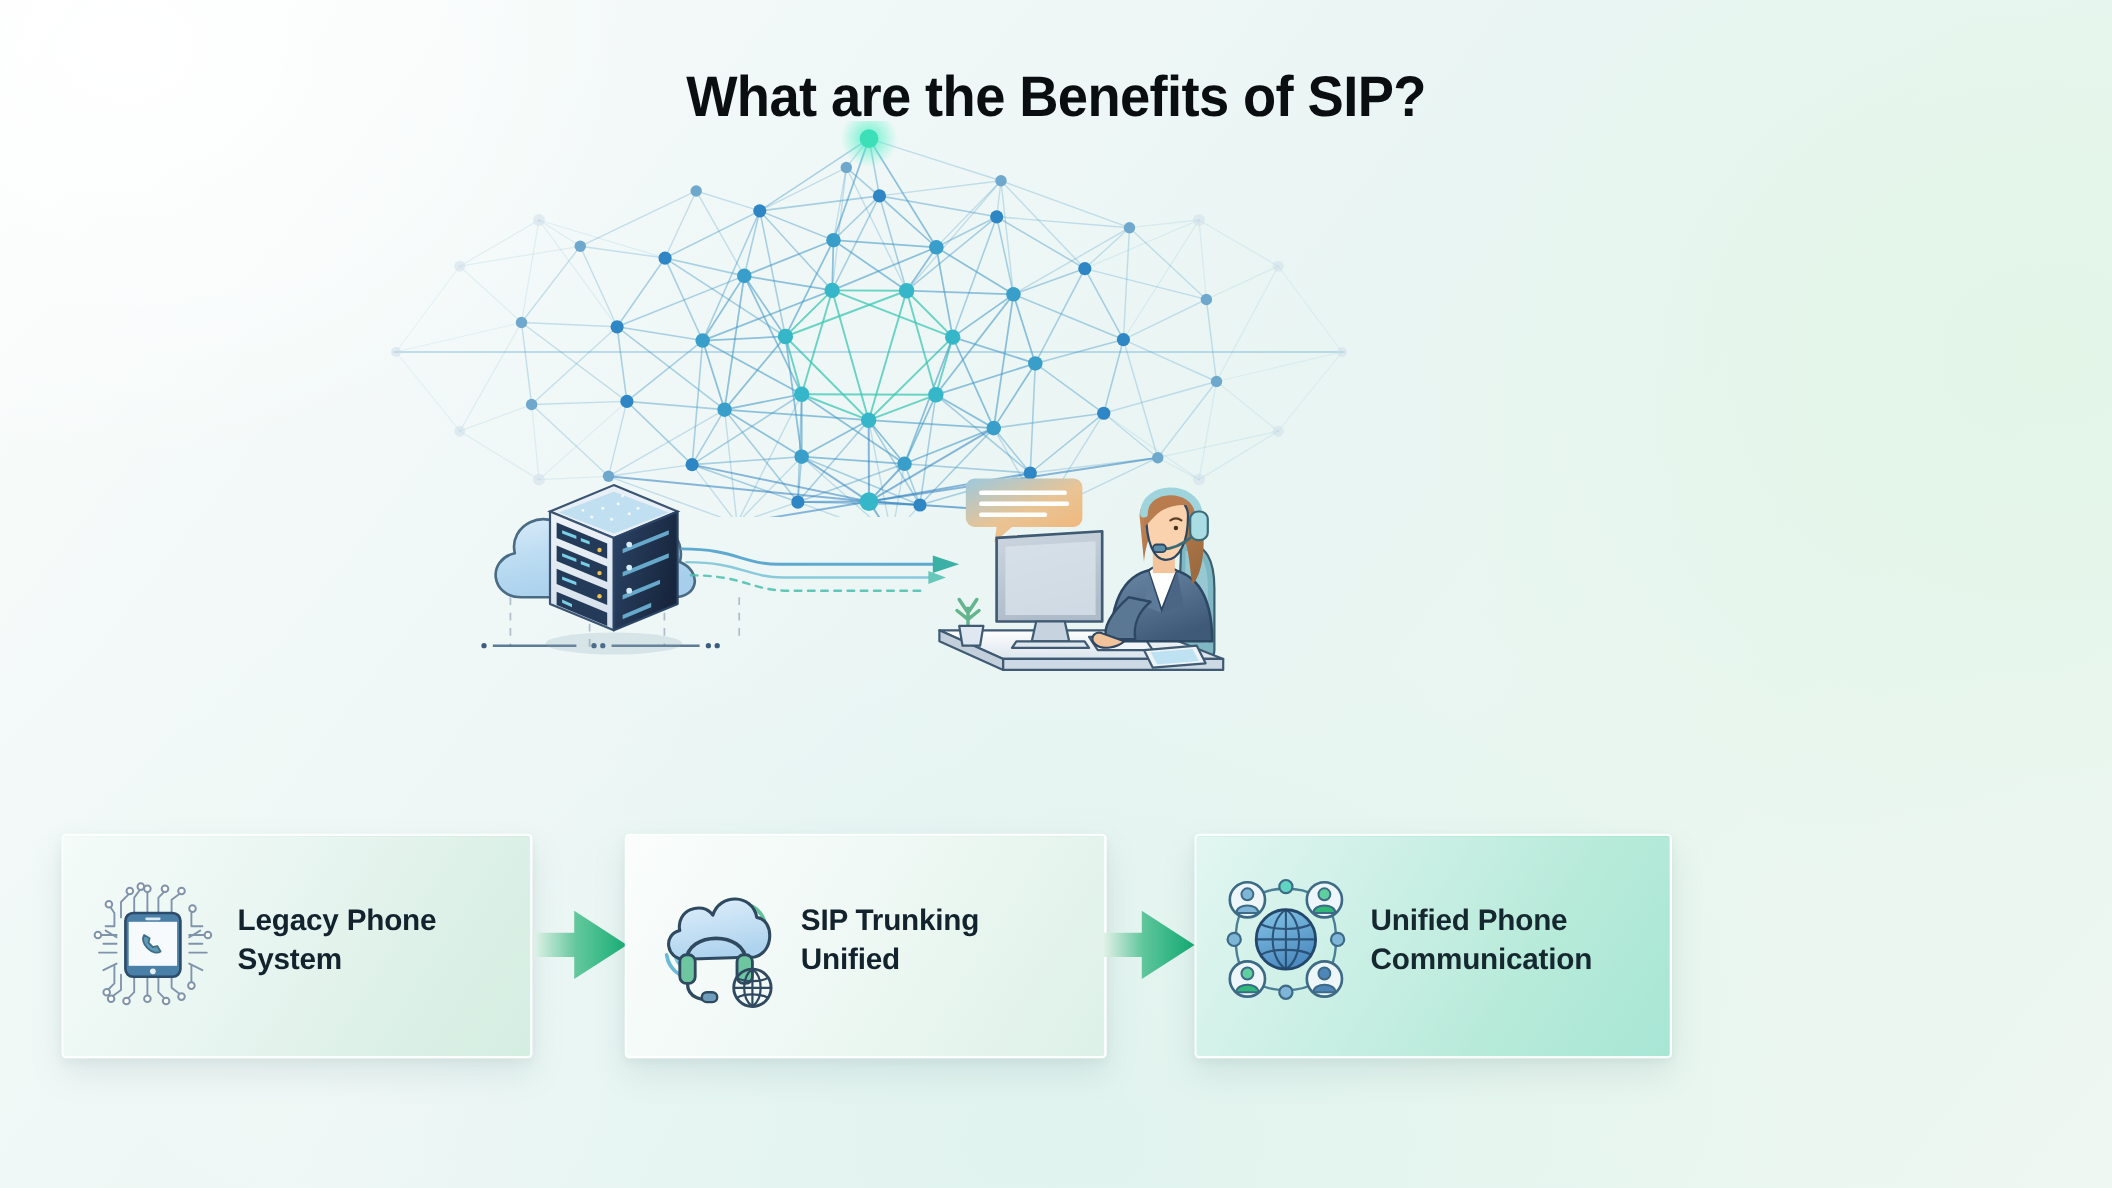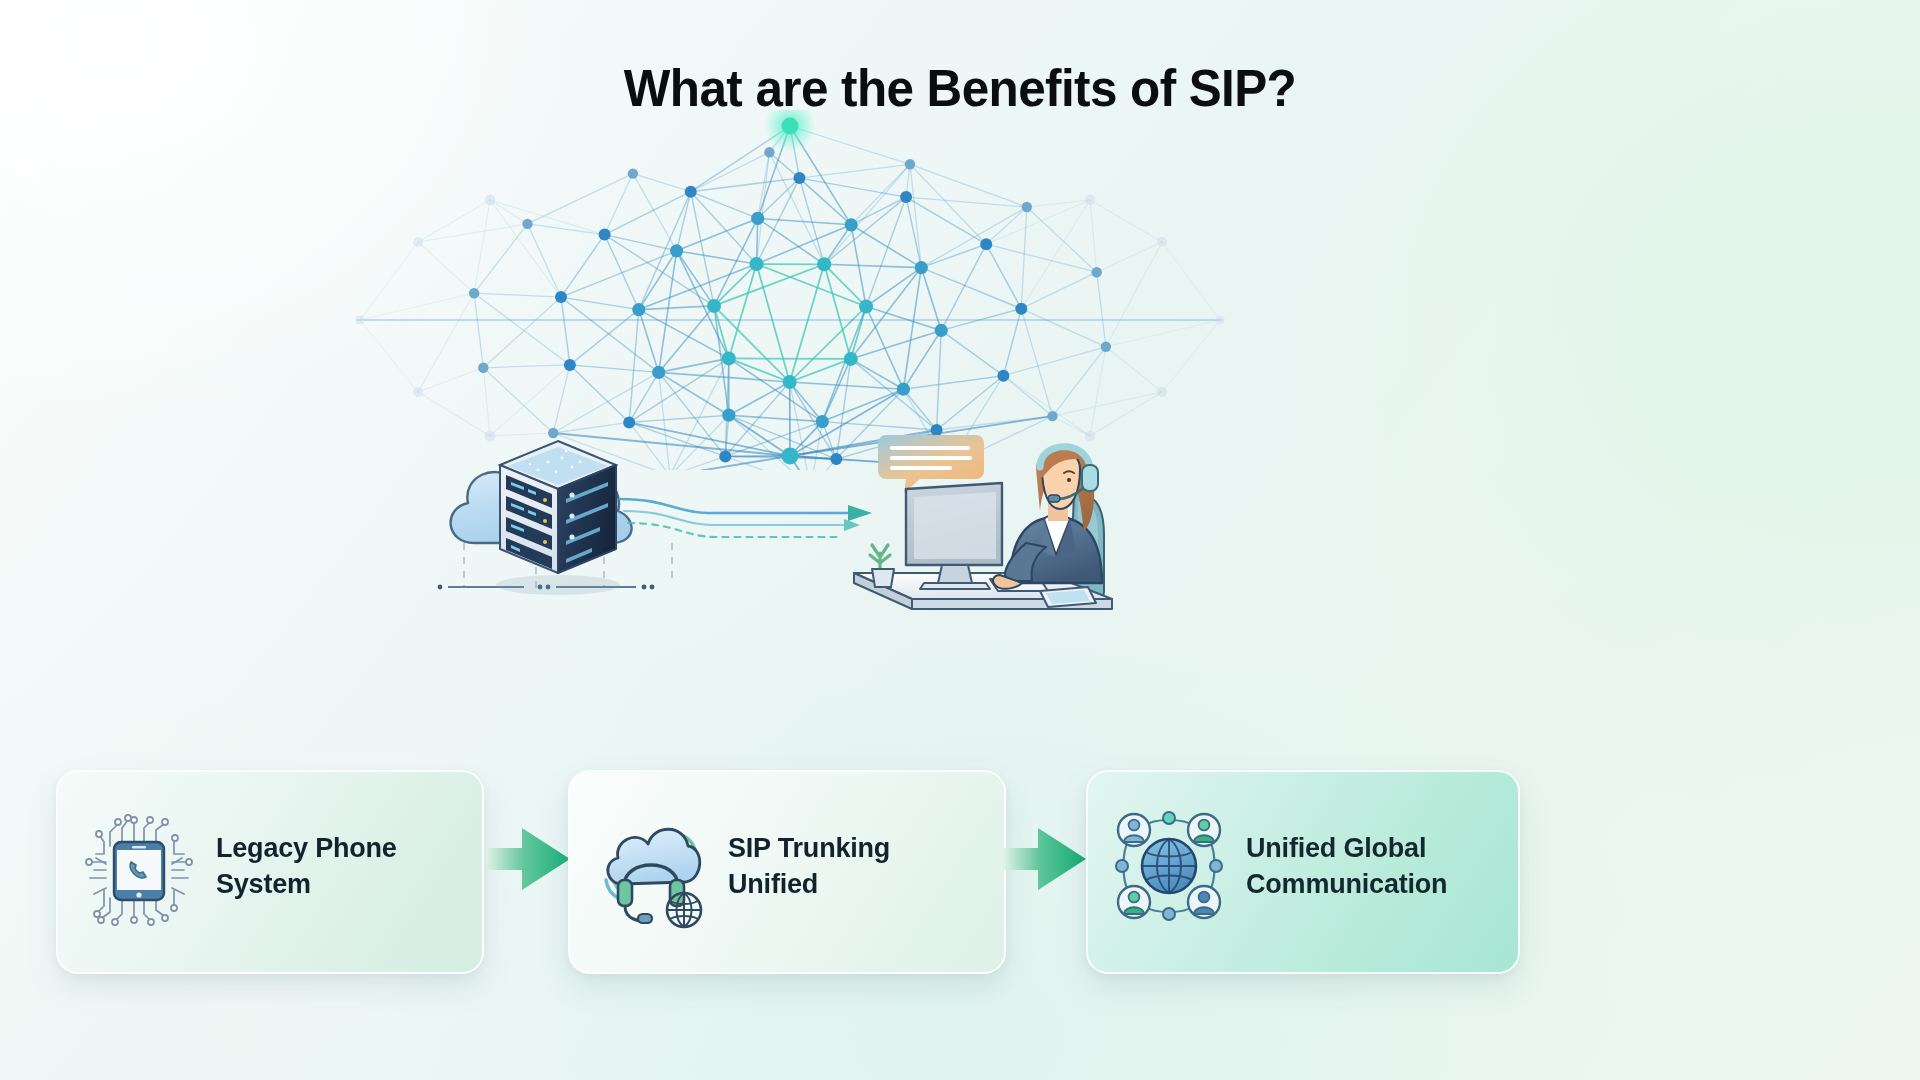--- a/index.html
+++ b/index.html
@@ -62,23 +62,23 @@
   
   .cards {
     position: absolute;
     left: 0; right: 0;
     top: 758px;
     height: 220px;
   }
 
   .card {
     position: absolute;
-    top: 12px;
+    top: 0;
     height: 204px;
-    border-radius: 22px;
+    border-radius: 4px;
     border: 2px solid rgba(255,255,255,0.88);
     display: flex;
     align-items: center;
     padding: 0 26px 12px 22px;
     gap: 18px;
     box-shadow: 0 14px 30px rgba(80,120,120,0.13),
                 0 3px 8px rgba(80,120,120,0.07);
     overflow: hidden;
   }
   .card-1 {
@@ -810,17 +810,17 @@
           </g>
 
           <g stroke="#3d6b86" stroke-width="2">
             <circle cx="59" cy="16" r="6" fill="#5fd4c0"></circle>
             <circle cx="12" cy="64" r="6" fill="#7fb6d8"></circle>
             <circle cx="106" cy="64" r="6" fill="#7fb6d8"></circle>
             <circle cx="59" cy="112" r="6" fill="#7fb6d8"></circle>
           </g>
         </svg>
       </div>
-      <div class="card-label">Unified Global Communication</div>
+      <div class="card-label">Unified Phone Communication</div>
     </div>
 
   </div>
 </div>
 
 </body></html>

